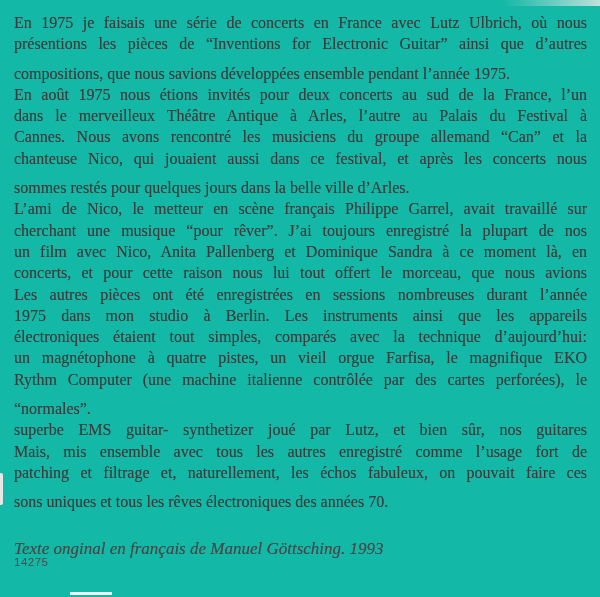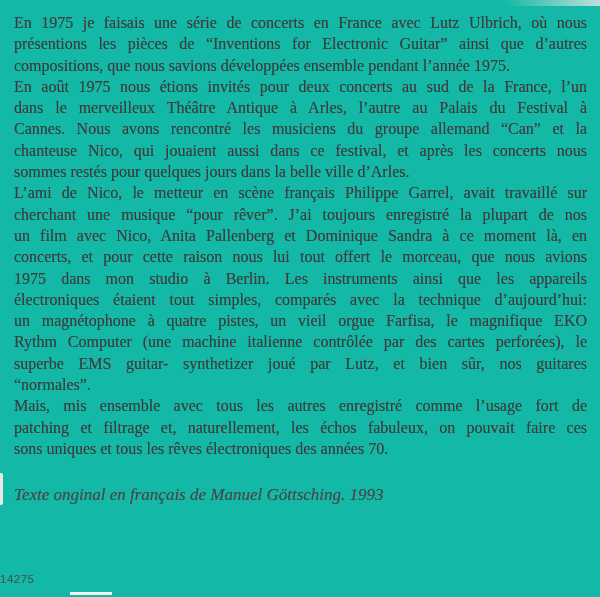--- a/index.html
+++ b/index.html
@@ -30,37 +30,37 @@
     text-shadow: 0 0 0.6px rgba(70,70,70,0.55);
   }
   .line {
     text-align: justify;
     text-align-last: justify;
     white-space: normal;
   }
   .line.end {
     text-align: justify;
     text-align-last: left;
+    margin-top: 8px;
   }
   .attribution {
     margin-top: 25px;
     font-style: italic;
     font-size: 17px;
     line-height: 22px;
     color: #474747;
   }
   .catalog-number {
     position: absolute;
-    left: 0;
+    left: 14px;
     top: 556px;
     font-family: "Liberation Sans", "DejaVu Sans", sans-serif;
     font-size: 11.5px;
     letter-spacing: 0.5px;
     color: #4c4c4c;
-    margin-top: 17px;
   }
   .artifact-top-right {
     position: absolute;
     top: 0;
     right: 0;
     width: 96px;
     height: 6px;
     background: linear-gradient(to left, #eaeae8, rgba(234,234,232,0));
     opacity: 0.8;
   }
@@ -97,26 +97,27 @@
     <div class="line end">compositions, que nous savions développées ensemble pendant l’année 1975.</div>
     <div class="line">En août 1975 nous étions invités pour deux concerts au sud de la France, l’un</div>
     <div class="line">dans le merveilleux Théâtre Antique à Arles, l’autre au Palais du Festival à</div>
     <div class="line">Cannes. Nous avons rencontré les musiciens du groupe allemand “Can” et la</div>
     <div class="line">chanteuse Nico, qui jouaient aussi dans ce festival, et après les concerts nous</div>
     <div class="line end">sommes restés pour quelques jours dans la belle ville d’Arles.</div>
     <div class="line">L’ami de Nico, le metteur en scène français Philippe Garrel, avait travaillé sur</div>
     <div class="line">cherchant une musique “pour rêver”. J’ai toujours enregistré la plupart de nos</div>
     <div class="line">un film avec Nico, Anita Pallenberg et Dominique Sandra à ce moment là, en</div>
     <div class="line">concerts, et pour cette raison nous lui tout offert le morceau, que nous avions</div>
+    <div class="line">Les autres pièces ont été enregistrées en sessions nombreuses durant l’année</div>
     <div class="line">1975 dans mon studio à Berlin. Les instruments ainsi que les appareils</div>
     <div class="line">électroniques étaient tout simples, comparés avec la technique d’aujourd’hui:</div>
     <div class="line">un magnétophone à quatre pistes, un vieil orgue Farfisa, le magnifique EKO</div>
     <div class="line">Rythm Computer (une machine italienne contrôlée par des cartes perforées), le</div>
+    <div class="line end">“normales”.</div>
     <div class="line">superbe EMS guitar- synthetizer joué par Lutz, et bien sûr, nos guitares</div>
-    <div class="line end">“normales”.</div>
     <div class="line">Mais, mis ensemble avec tous les autres enregistré comme l’usage fort de</div>
     <div class="line">patching et filtrage et, naturellement, les échos fabuleux, on pouvait faire ces</div>
     <div class="line end">sons uniques et tous les rêves électroniques des années 70.</div>
 
     <div class="attribution">Texte onginal en français de Manuel Göttsching. 1993</div>
   </div>
 
   <div class="catalog-number">14275</div>
 
 </div>

